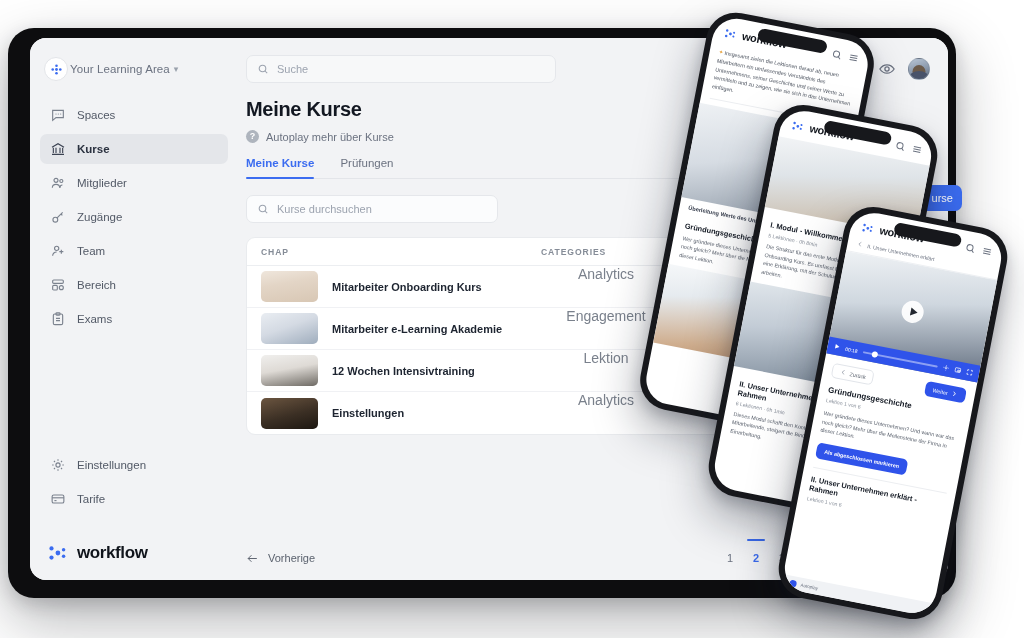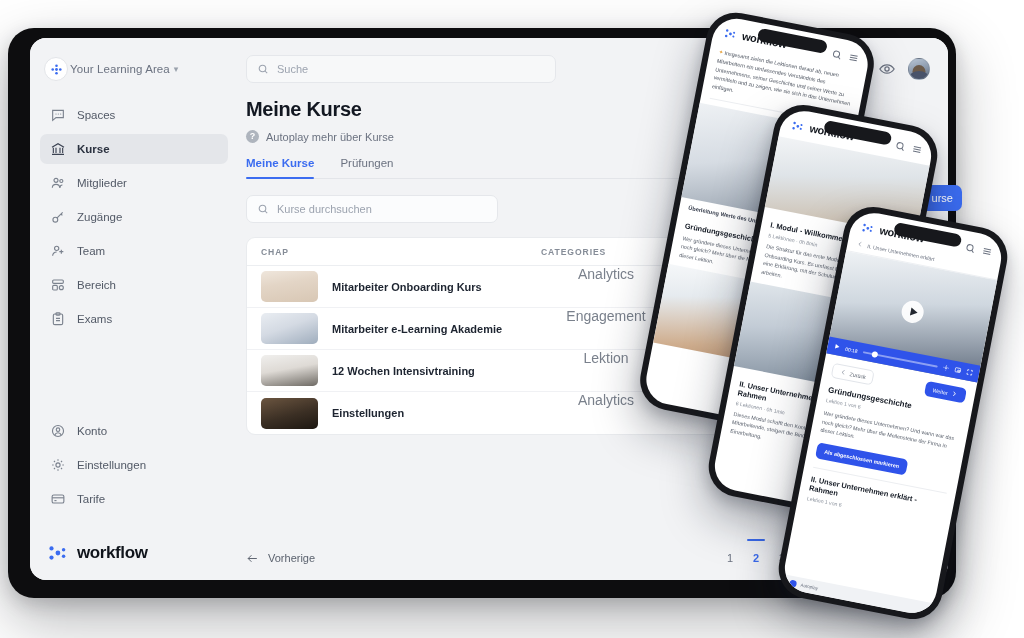--- a/index.html
+++ b/index.html
@@ -410,28 +410,20 @@
                 <rect x="9" y="2.6" width="6" height="3.6" rx="1.2"></rect>
               <path d="M9 11h6M9 14.5h6"></path>
             </svg>
             <span>Exams</span>
           </div>
         </nav>
 
         <div class="nav-bottom">
           <div class="nav-item">
             <svg class="ico" viewBox="0 0 24 24" fill="none" stroke="currentColor" stroke-width="1.7">
-              <circle cx="12" cy="12" r="8.3"></circle>
-                <circle cx="12" cy="10" r="2.6"></circle>
-                <path d="M7.2 18c.8-2.2 2.6-3.4 4.8-3.4s4 1.2 4.8 3.4"></path>
-            </svg>
-            <span>Konto</span>
-          </div>
-          <div class="nav-item">
-            <svg class="ico" viewBox="0 0 24 24" fill="none" stroke="currentColor" stroke-width="1.7">
               <circle cx="12" cy="12" r="3.1"></circle>
               <path d="M12 3.2v2.3M12 18.5v2.3M3.2 12h2.3M18.5 12h2.3M5.9 5.9l1.6 1.6M16.5 16.5l1.6 1.6M18.1 5.9l-1.6 1.6M7.5 16.5l-1.6 1.6"></path>
             </svg>
             <span>Einstellungen</span>
           </div>
           <div class="nav-item">
             <svg class="ico" viewBox="0 0 24 24" fill="none" stroke="currentColor" stroke-width="1.7">
               <rect x="3.2" y="6" width="17.6" height="12" rx="2.4"></rect>
                 <path d="M3.2 10.2h17.6"></path>
                 <path d="M6.6 14.4h3.2"></path>

